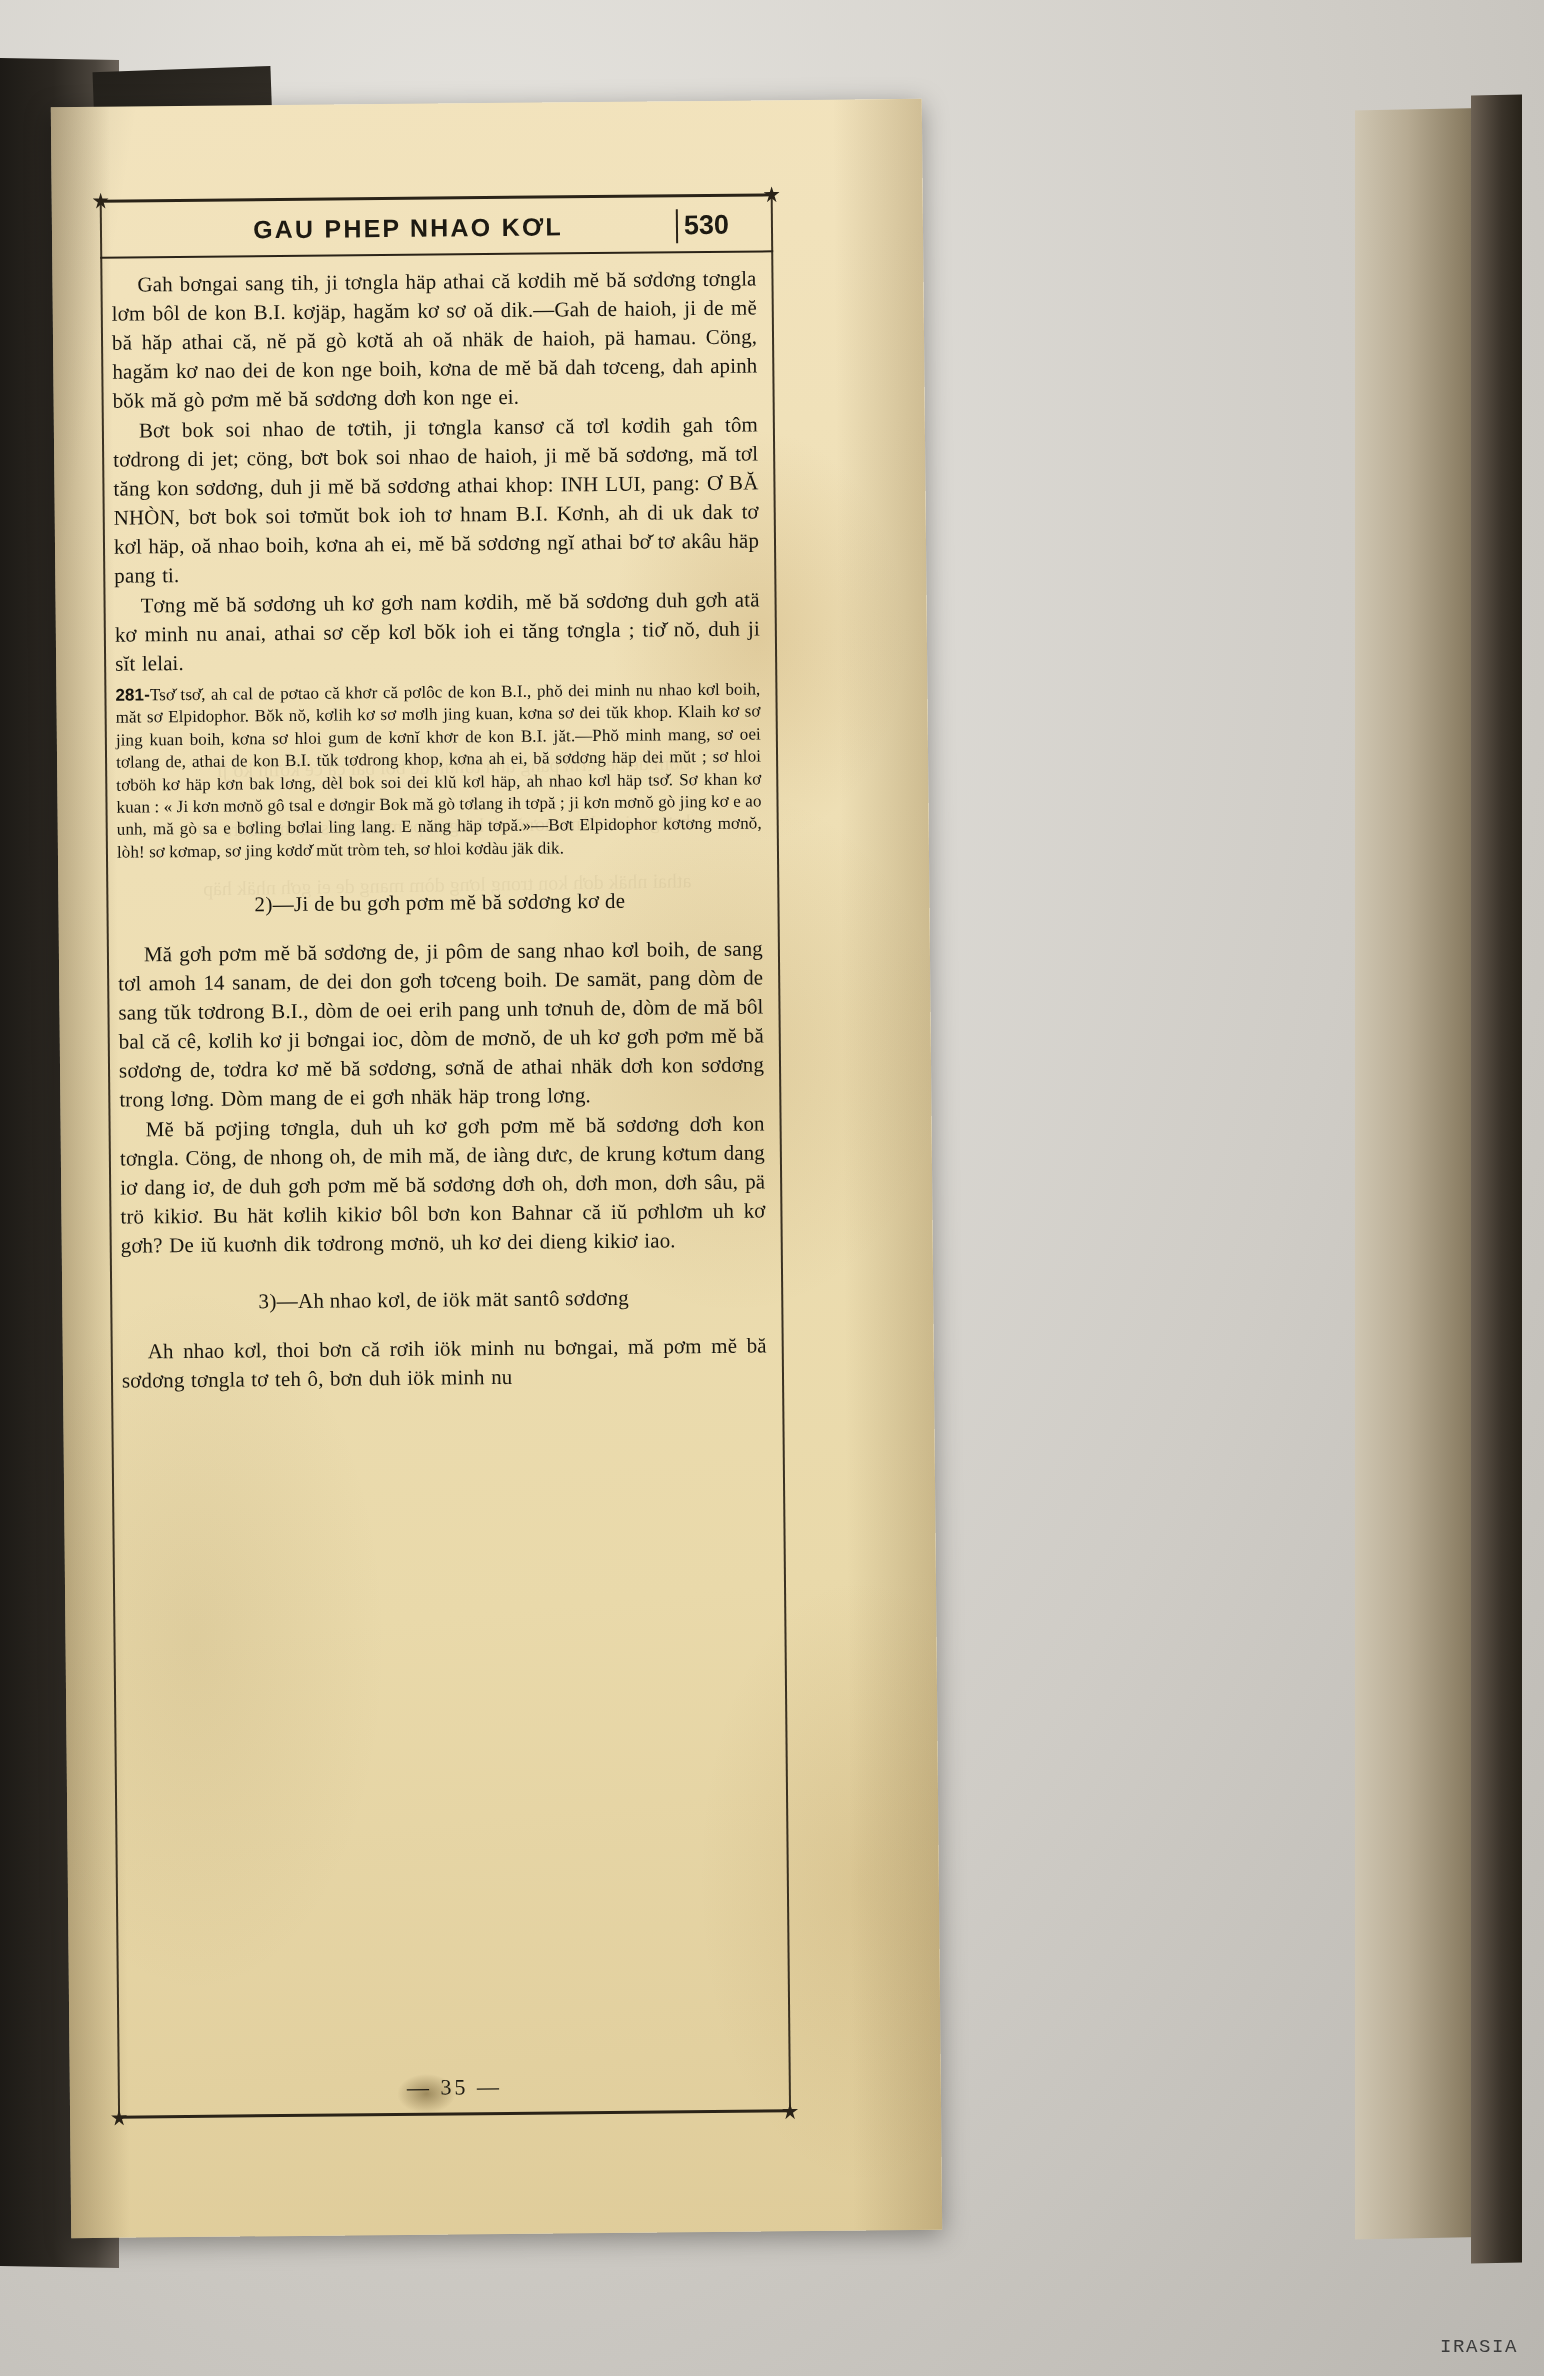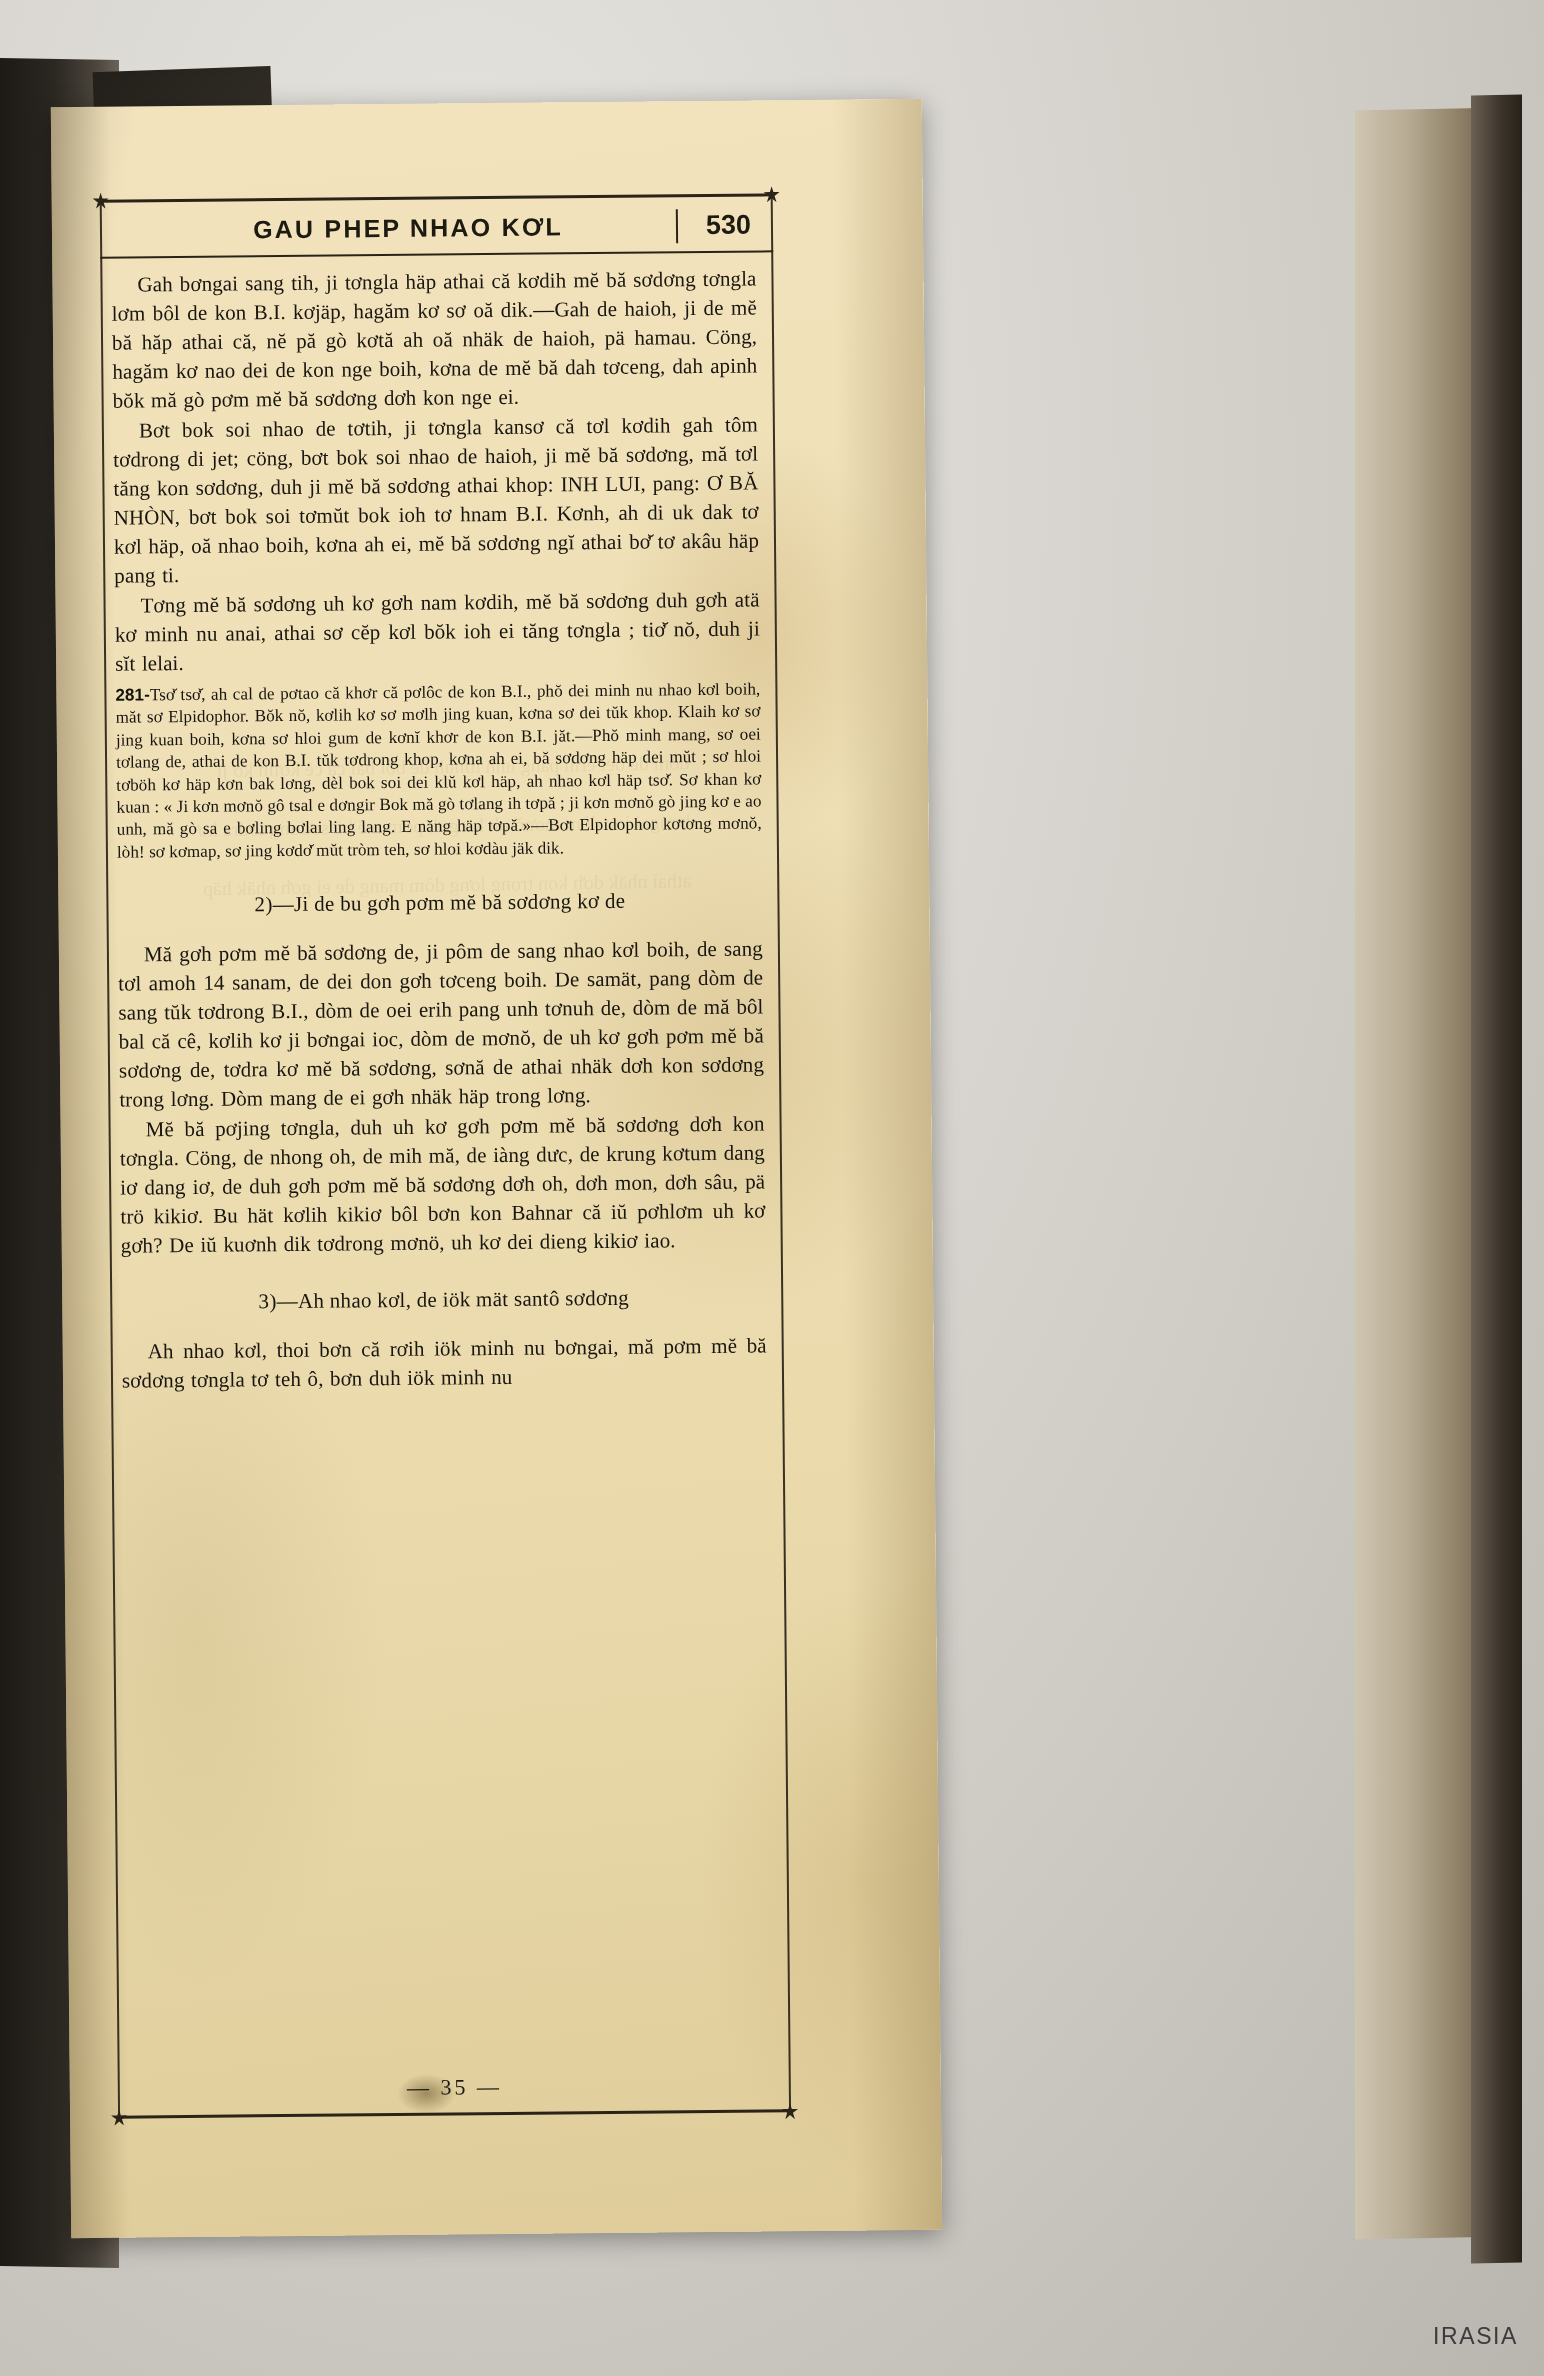--- a/index.html
+++ b/index.html
@@ -141,21 +141,20 @@
     padding-left: 40px;
   }
   .header-sep {
     width: 2px;
     height: 34px;
     background: #2a2318;
     margin-right: 6px;
   }
   .header-page {
     width: 89px;
-    text-align: center;
     font-size: 27px;
     color: #1d1a12;
     font-family: "Liberation Sans", sans-serif;
     font-weight: 600;
   }
   .header-rule {
     position: absolute;
     left: 48px; top: 150px; width: 673px; height: 2px;
     background: #2a2318;
   }
@@ -204,23 +203,23 @@
     bottom: 134px;
     width: 673px;
     text-align: center;
     font-size: 22px;
     color: #1d1a12;
     letter-spacing: 3px;
   }
   .watermark {
     position: absolute;
     right: 26px;
-    bottom: 26px;
-    font-family: Liberation Sans, sans-serif;
-    font-size: 23px;
+    bottom: 18px;
+    font-family: Liberation Mono, monospace;
+    font-size: 19px;
     letter-spacing: 1.6px;
     color: #3b3b3b;
   }
   
   .showthrough {
     position: absolute;
     left: 119px; top: 634px;
     width: 515px; height: 554px;
     opacity: 0.055;
     color: #4a3a18;

